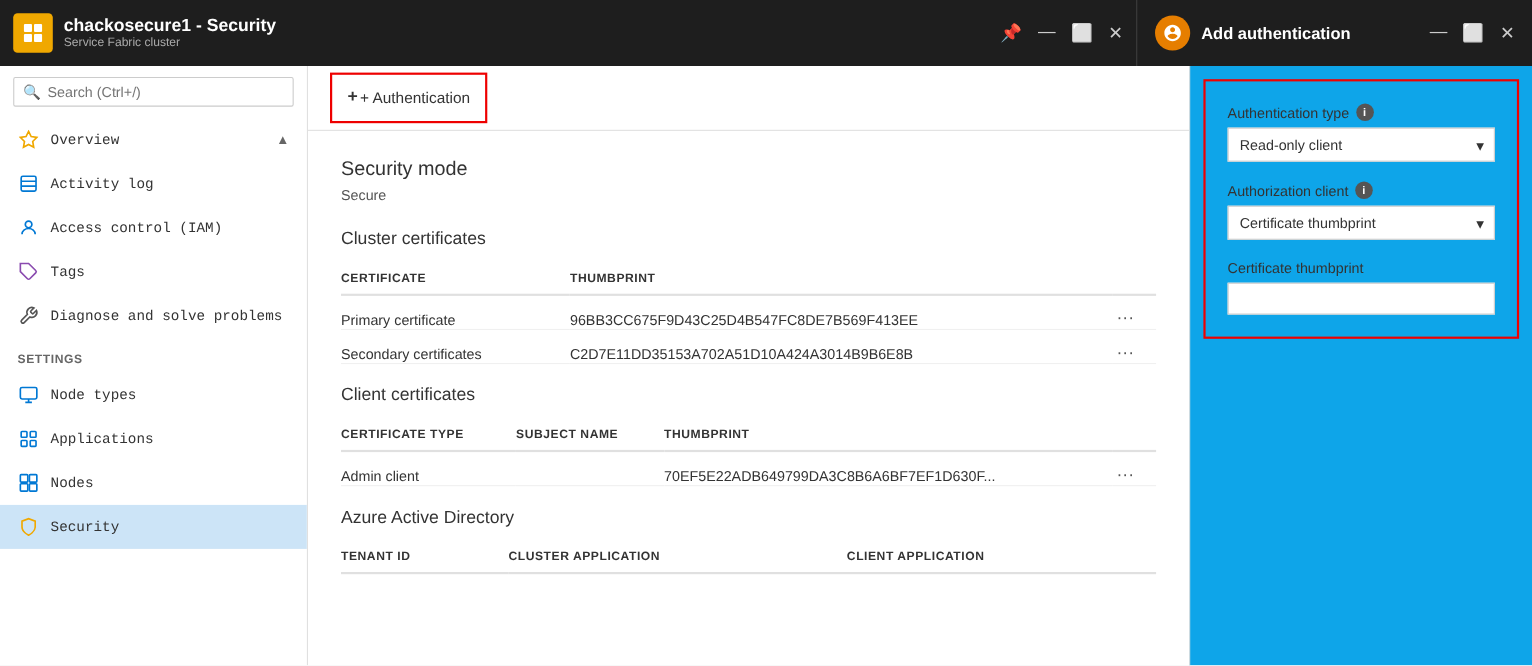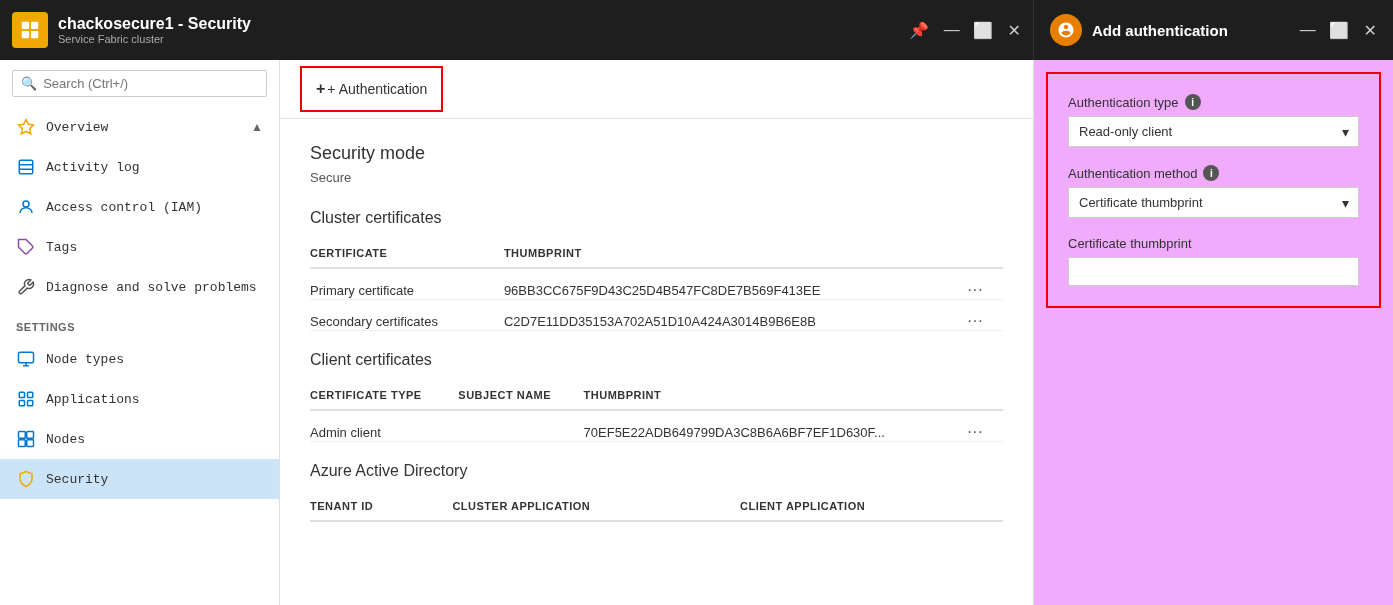--- a/index.html
+++ b/index.html
@@ -195,22 +195,22 @@
       font-size: 13px;
       color: #333;
       margin-top: 36px;
     }
     .more-btn {
       background: none; border: none; cursor: pointer; color: #555; font-size: 16px; padding: 0 4px;
     }
 
     
     .right-panel {
-      width: 360px;
-      background: #f0abfc;
+      width: 312px;
+      background: #0ea5e9;
       border-left: 1px solid #e0e0e0;
       display: flex;
       flex-direction: column;
       flex-shrink: 0;
       overflow-y: auto;
     }
     .right-panel-body {
       padding: 20px 20px;
       border: 2px solid #e00;
       margin: 12px;
@@ -500,21 +500,21 @@
     <div class="right-panel-body">
       <div class="field-label">
         <span>Authentication type</span>
         <span class="info-icon">i</span>
       </div>
       <div class="select-wrapper">
         <select id="auth-type-select"><option value="Read-only client">Read-only client</option><option value="Admin client">Admin client</option></select>
       </div>
 
       <div class="field-label">
-        <span>Authentication method</span>
+        <span>Authorization client</span>
         <span class="info-icon">i</span>
       </div>
       <div class="select-wrapper">
         <select id="auth-method-select"><option value="Certificate thumbprint">Certificate thumbprint</option><option value="Certificate common name">Certificate common name</option><option value="Azure Active Directory">Azure Active Directory</option></select>
       </div>
 
       <div class="field-label">
         <span>Certificate thumbprint</span>
       </div>
       <input type="text" class="text-input" id="cert-thumbprint-input" style="">

